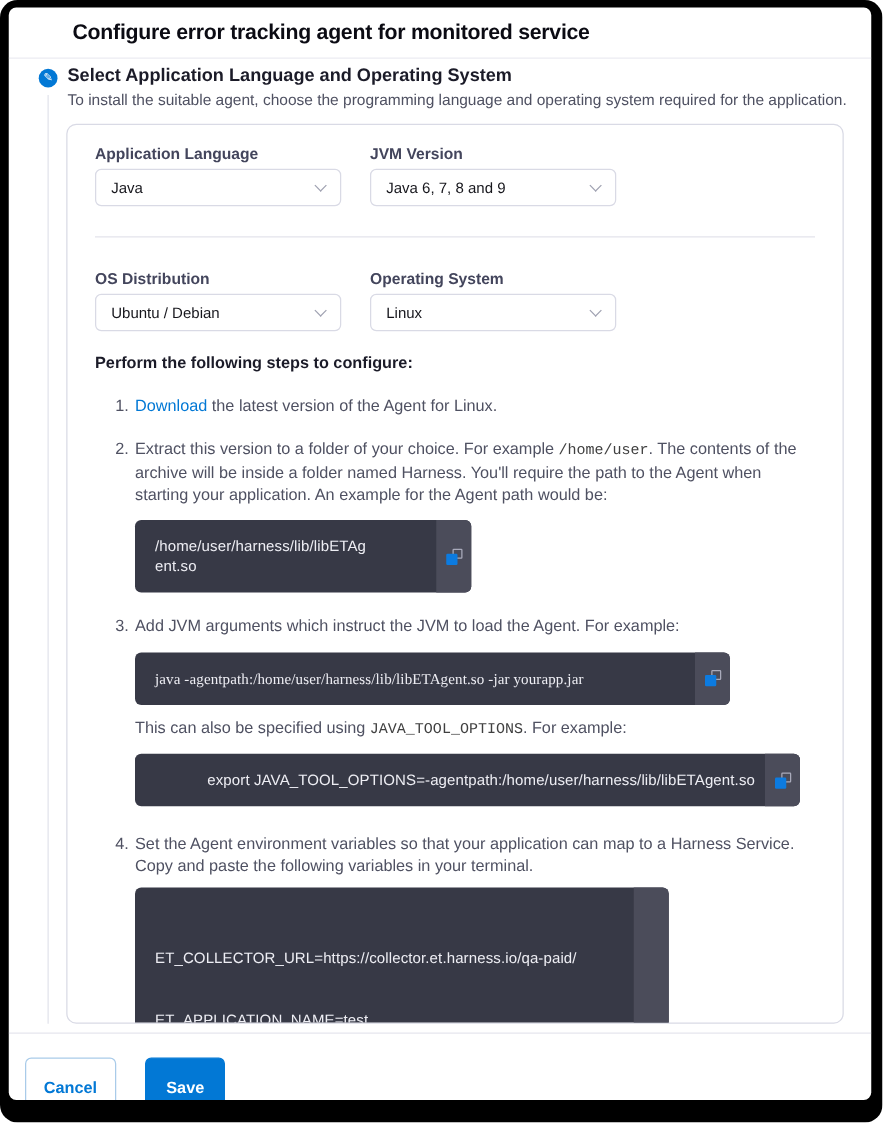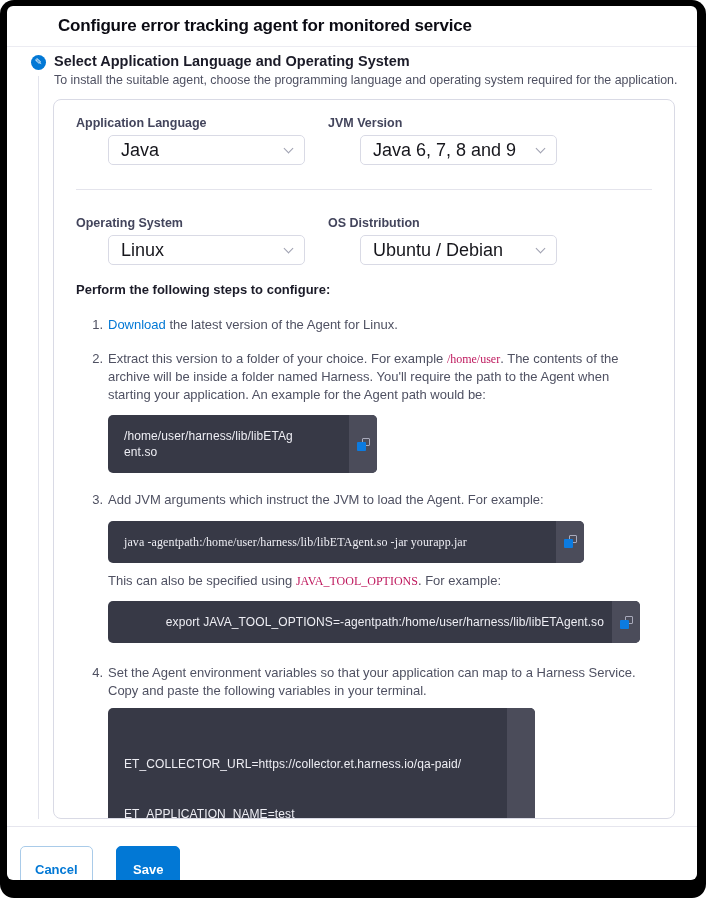--- a/index.html
+++ b/index.html
@@ -59,39 +59,39 @@
   .field-row { display: flex; gap: 23px; }
   .field-label {
     display: block; font-size: 12.5px; font-weight: 600;
     color: #43455c; margin-bottom: 5px;
   }
   .select {
     width: 197px; height: 30px;
     border: 1px solid #d9dae5; border-radius: 5px;
     background: #fff; cursor: pointer;
     display: flex; align-items: center; justify-content: space-between;
-    padding: 0 12px; font-size: 18px; color: #16161c; margin-left: 32px;
+    padding: 0 12px; font-size: 12px; color: #16161c;
   }
   .chev {
     width: 7px; height: 7px; margin-top: -4px;
     border-right: 1.5px solid #9ea0b0; border-bottom: 1.5px solid #9ea0b0;
     transform: rotate(45deg);
   }
   .card-divider { border: none; border-top: 1px solid #e4e4ec; margin: 24px 0 26px; }
   .steps-heading { margin-top: 17px; font-size: 13px; font-weight: 700; color: #1b1b28; }
   
   .steps { margin-left: 13px; }
   .step { display: flex; gap: 5px; margin-top: 16px; font-size: 13px; color: #4f5162; line-height: 17.5px; }
   .step-num { flex: 0 0 14px; text-align: right; }
   .step-body { flex: 1; }
   .step1 { margin-top: 19px; }
   .step3 { margin-top: 18px; }
   .step4 { margin-top: 21px; }
   .link { color: #0278d5; cursor: pointer; }
-  .inline-code { font-family: Liberation Serif, serif; font-size: 12px; color: #be185d; }
+  .inline-code { font-family: Liberation Mono, monospace; font-size: 12px; color: #404040; }
   
   .code-block {
     display: flex; align-items: stretch;
     background: #373946; border-radius: 5px;
     margin-top: 12px;
     min-height: 42px;
   }
   .code-text {
     flex: 1; padding: 14px 8px 13px 16px;
     font-size: 12px; color: #eeeef4; letter-spacing: 0.1px;
@@ -174,30 +174,30 @@
             <span>Java 6, 7, 8 and 9</span>
             <span class="chev"></span>
           </div>
         </div>
       </div>
 
       <hr class="card-divider">
 
       <div class="field-row">
         <div class="field">
+          <label class="field-label">OS Distribution</label>
+          <div class="select">
+            <span>Ubuntu / Debian</span>
+            <span class="chev"></span>
+          </div>
+        </div>
+        <div class="field">
           <label class="field-label">Operating System</label>
           <div class="select">
             <span>Linux</span>
-            <span class="chev"></span>
-          </div>
-        </div>
-        <div class="field">
-          <label class="field-label">OS Distribution</label>
-          <div class="select">
-            <span>Ubuntu / Debian</span>
             <span class="chev"></span>
           </div>
         </div>
       </div>
 
       <div class="steps-heading">Perform the following steps to configure:</div>
 
       <div class="steps">
 
         <div class="step step1">

